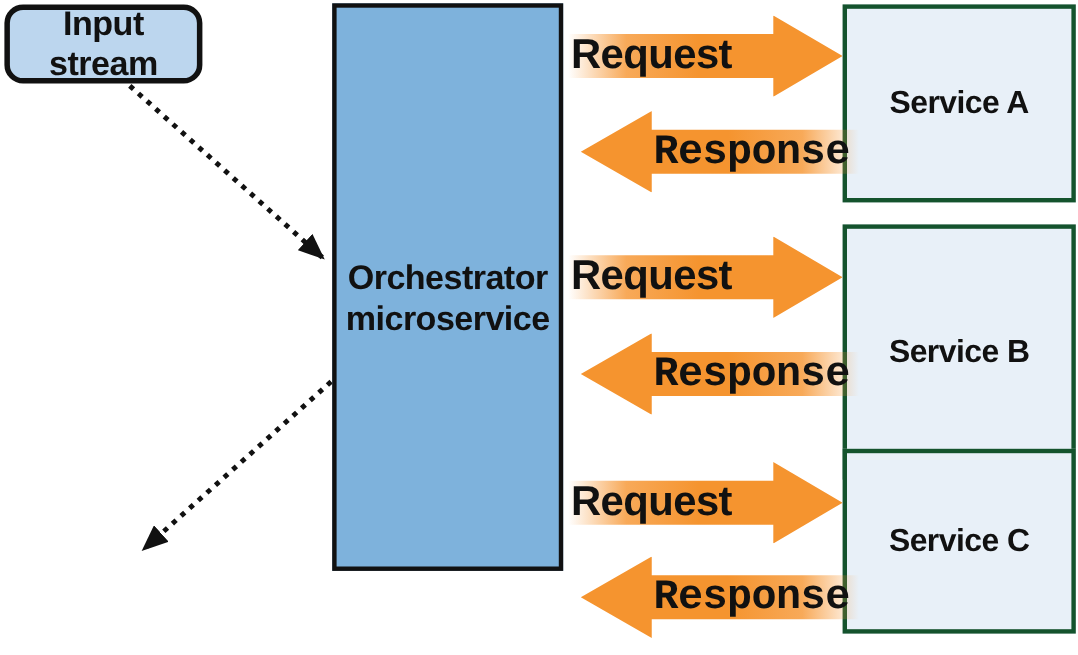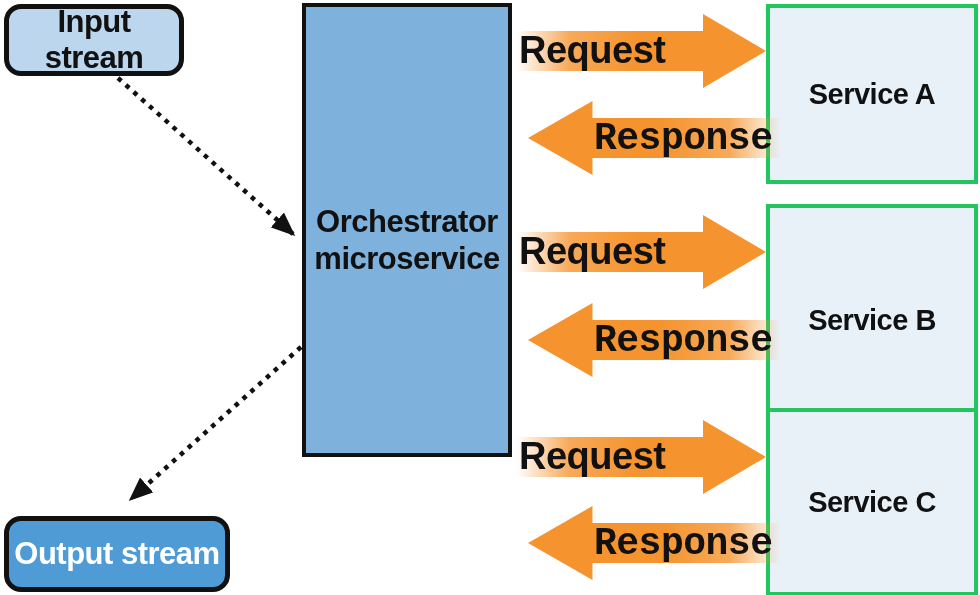--- a/index.html
+++ b/index.html
@@ -48,41 +48,41 @@
     left: 4px; top: 516px;
     width: 226px; height: 76px;
     background: #4E9BD5;
     border: 5px solid #111111;
     border-radius: 17px;
   }
   .output-box .box-label { font-size: 31px; color: #ffffff; }
   
   .orchestrator-box {
     left: 302px; top: 3px;
-    width: 210px; height: 454px;
+    width: 210px; height: 516px;
     background: #7EB2DC;
     border: 4px solid #111111;
     flex-direction: column;
     padding-top: 20px;
   }
   .orchestrator-box .box-label {
     font-size: 31px;
     line-height: 37px;
   }
   
   .service-box {
     left: 766px;
     width: 212px;
     background: #E8F0F8;
-    border: 4px solid #22c55e;
+    border: 4px solid #14532d;
   }
   .service-box .box-label { font-size: 29px; }
   .service-a { top: 4px;   height: 180px; }
   .service-b { top: 204px; height: 232px; }
-  .service-c { top: 408px; height: 188px; }
+  .service-c { top: 408px; height: 168px; }
   
   .block-arrow {
     position: absolute;
     height: 74px;
   }
   .arrow-right {
     left: 514px;
     width: 252px;
     background: linear-gradient(90deg, rgba(246,148,47,0) 1%, rgba(246,148,47,0.8) 22%, #F5942F 48%);
     clip-path: polygon(0% 23%, 75% 23%, 75% 0%, 100% 50%, 75% 100%, 75% 77%, 0% 77%);
@@ -130,23 +130,20 @@
       </marker>
     </defs>
     <line x1="118" y1="78" x2="293" y2="234" stroke="#111111" stroke-width="4.5" stroke-dasharray="4.5 6" marker-end="url(#ah)"></line>
     <line x1="301" y1="347" x2="131" y2="499" stroke="#111111" stroke-width="4.5" stroke-dasharray="4.5 6" marker-end="url(#ah)"></line>
   </svg>
 
   <div class="box input-box">
     <span class="box-label">Input stream</span>
   </div>
 
-  <div class="box output-box">
-    <span class="box-label">Output stream</span>
-  </div>
 
   <div class="box orchestrator-box">
     <span class="box-label">Orchestrator</span>
     <span class="box-label">microservice</span>
   </div>
 
   <div class="box service-box service-a">
     <span class="box-label">Service A</span>
   </div>
   <div class="box service-box service-b">

